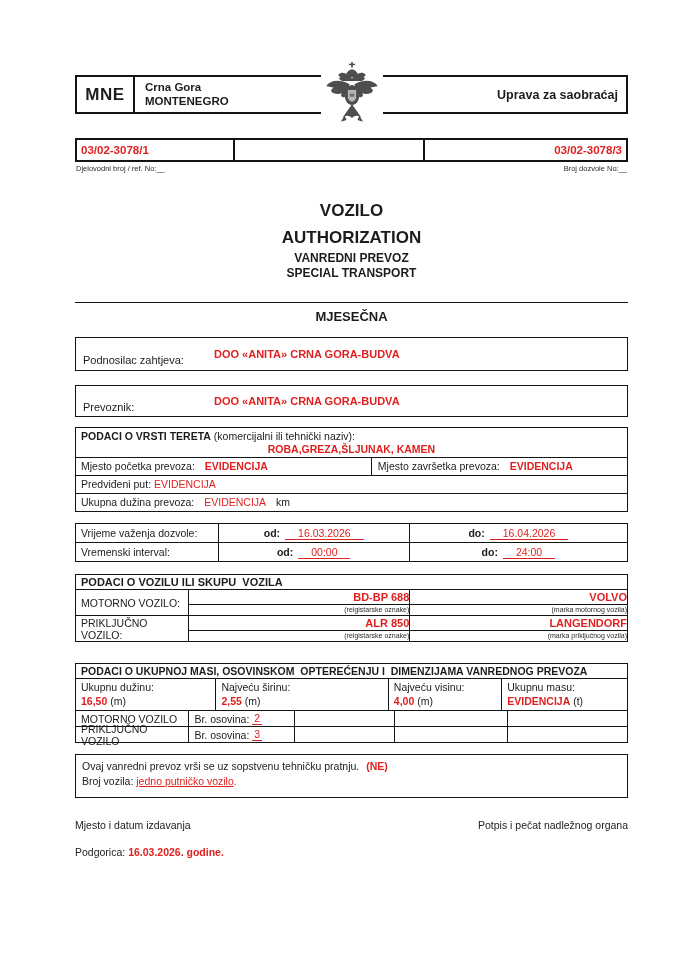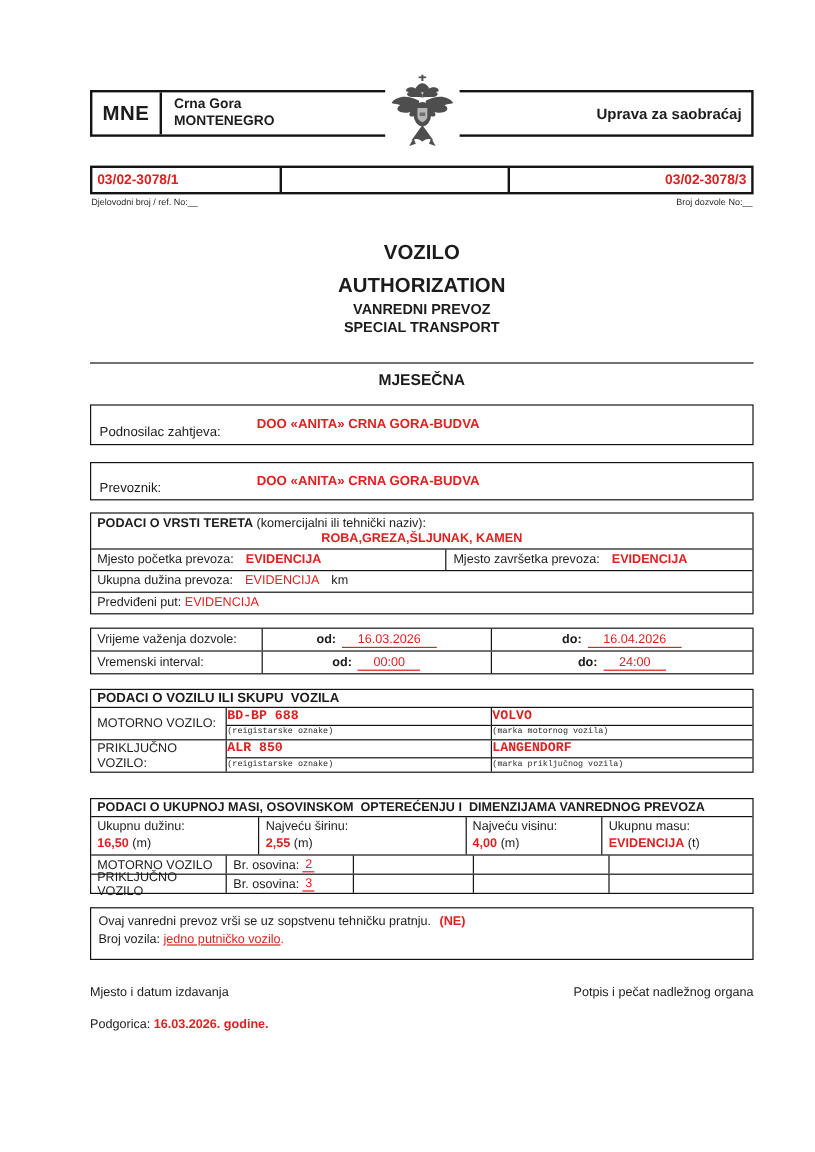--- a/index.html
+++ b/index.html
@@ -63,21 +63,21 @@
   .v-c2 { width:34.5%; border-right:1px solid #141414; display:flex; align-items:center; justify-content:center; }
   .v-c3 { flex:1; display:flex; align-items:center; justify-content:center; }
   .v-od { font-weight:bold; margin-right:5px; }
   .v-val { color:#e01f1f; border-bottom:1px solid #e01f1f; padding:0 13px; }
 
   
   .vehicle-table { border:1.6px solid #141414; margin-top:12px; }
   .vehicle-title { font-weight:bold; font-size:11px; padding:1px 0 1px 5px; }
   .veh-row { display:flex; border-top:1px solid #141414; }
   .veh-label { width:19.5%; border-right:1px solid #141414; font-size:10.5px; display:flex; align-items:center; padding-left:5px; }
-  .veh-cell { width:39.9%; border-right:1px solid #141414; text-align:left;font-family:Liberation Mono, monospace; }
+  .veh-cell { width:39.9%; border-right:1px solid #141414; text-align:right; }
   .veh-cell.last { flex:1; border-right:none; }
   .veh-value { color:#e01f1f; font-weight:bold; font-size:11px; border-bottom:1px solid #141414; padding:1px 0; }
   .veh-caption { font-size:7px; padding:1px 0 2px 0; color:#2a2a2a; }
 
   
   .mass-table { border:1.6px solid #141414; margin-top:21px; font-size:10.5px; }
   .mass-title { font-weight:bold; padding:1px 0 1px 5px; border-bottom:1px solid #141414; }
   .dim-row { display:flex; border-bottom:1px solid #141414; }
   .dim-cell { padding:2px 0 3px 5px; }
   .dim-cell + .dim-cell { border-left:1px solid #141414; }
@@ -176,24 +176,24 @@
       <div class="cargo-value">ROBA,GREZA,ŠLJUNAK, KAMEN</div>
       <div class="cargo-row">
         <div class="cargo-cell-start">
           <span>Mjesto početka prevoza:</span><span class="sp"></span><span class="redb">EVIDENCIJA</span>
         </div>
         <div class="cargo-cell-end">
           <span>Mjesto završetka prevoza:</span><span class="sp"></span><span class="redb">EVIDENCIJA</span>
         </div>
       </div>
       <div class="cargo-line">
+        <span>Predviđeni put:</span>&nbsp;<span class="red">EVIDENCIJA</span>
+      </div>
+      <div class="cargo-line">
         <span>Ukupna dužina prevoza:</span><span class="sp"></span><span class="red">EVIDENCIJA</span><span class="sp"></span><span>km</span>
-      </div>
-      <div class="cargo-line">
-        <span>Predviđeni put:</span>&nbsp;<span class="red">EVIDENCIJA</span>
       </div>
     </div>
 
     <div class="validity-table">
       <div class="v-row">
         <div class="v-c1">
           <span>Vrijeme važenja dozvole:</span>
         </div>
         <div class="v-c2">
           <span class="v-od">od:</span>

